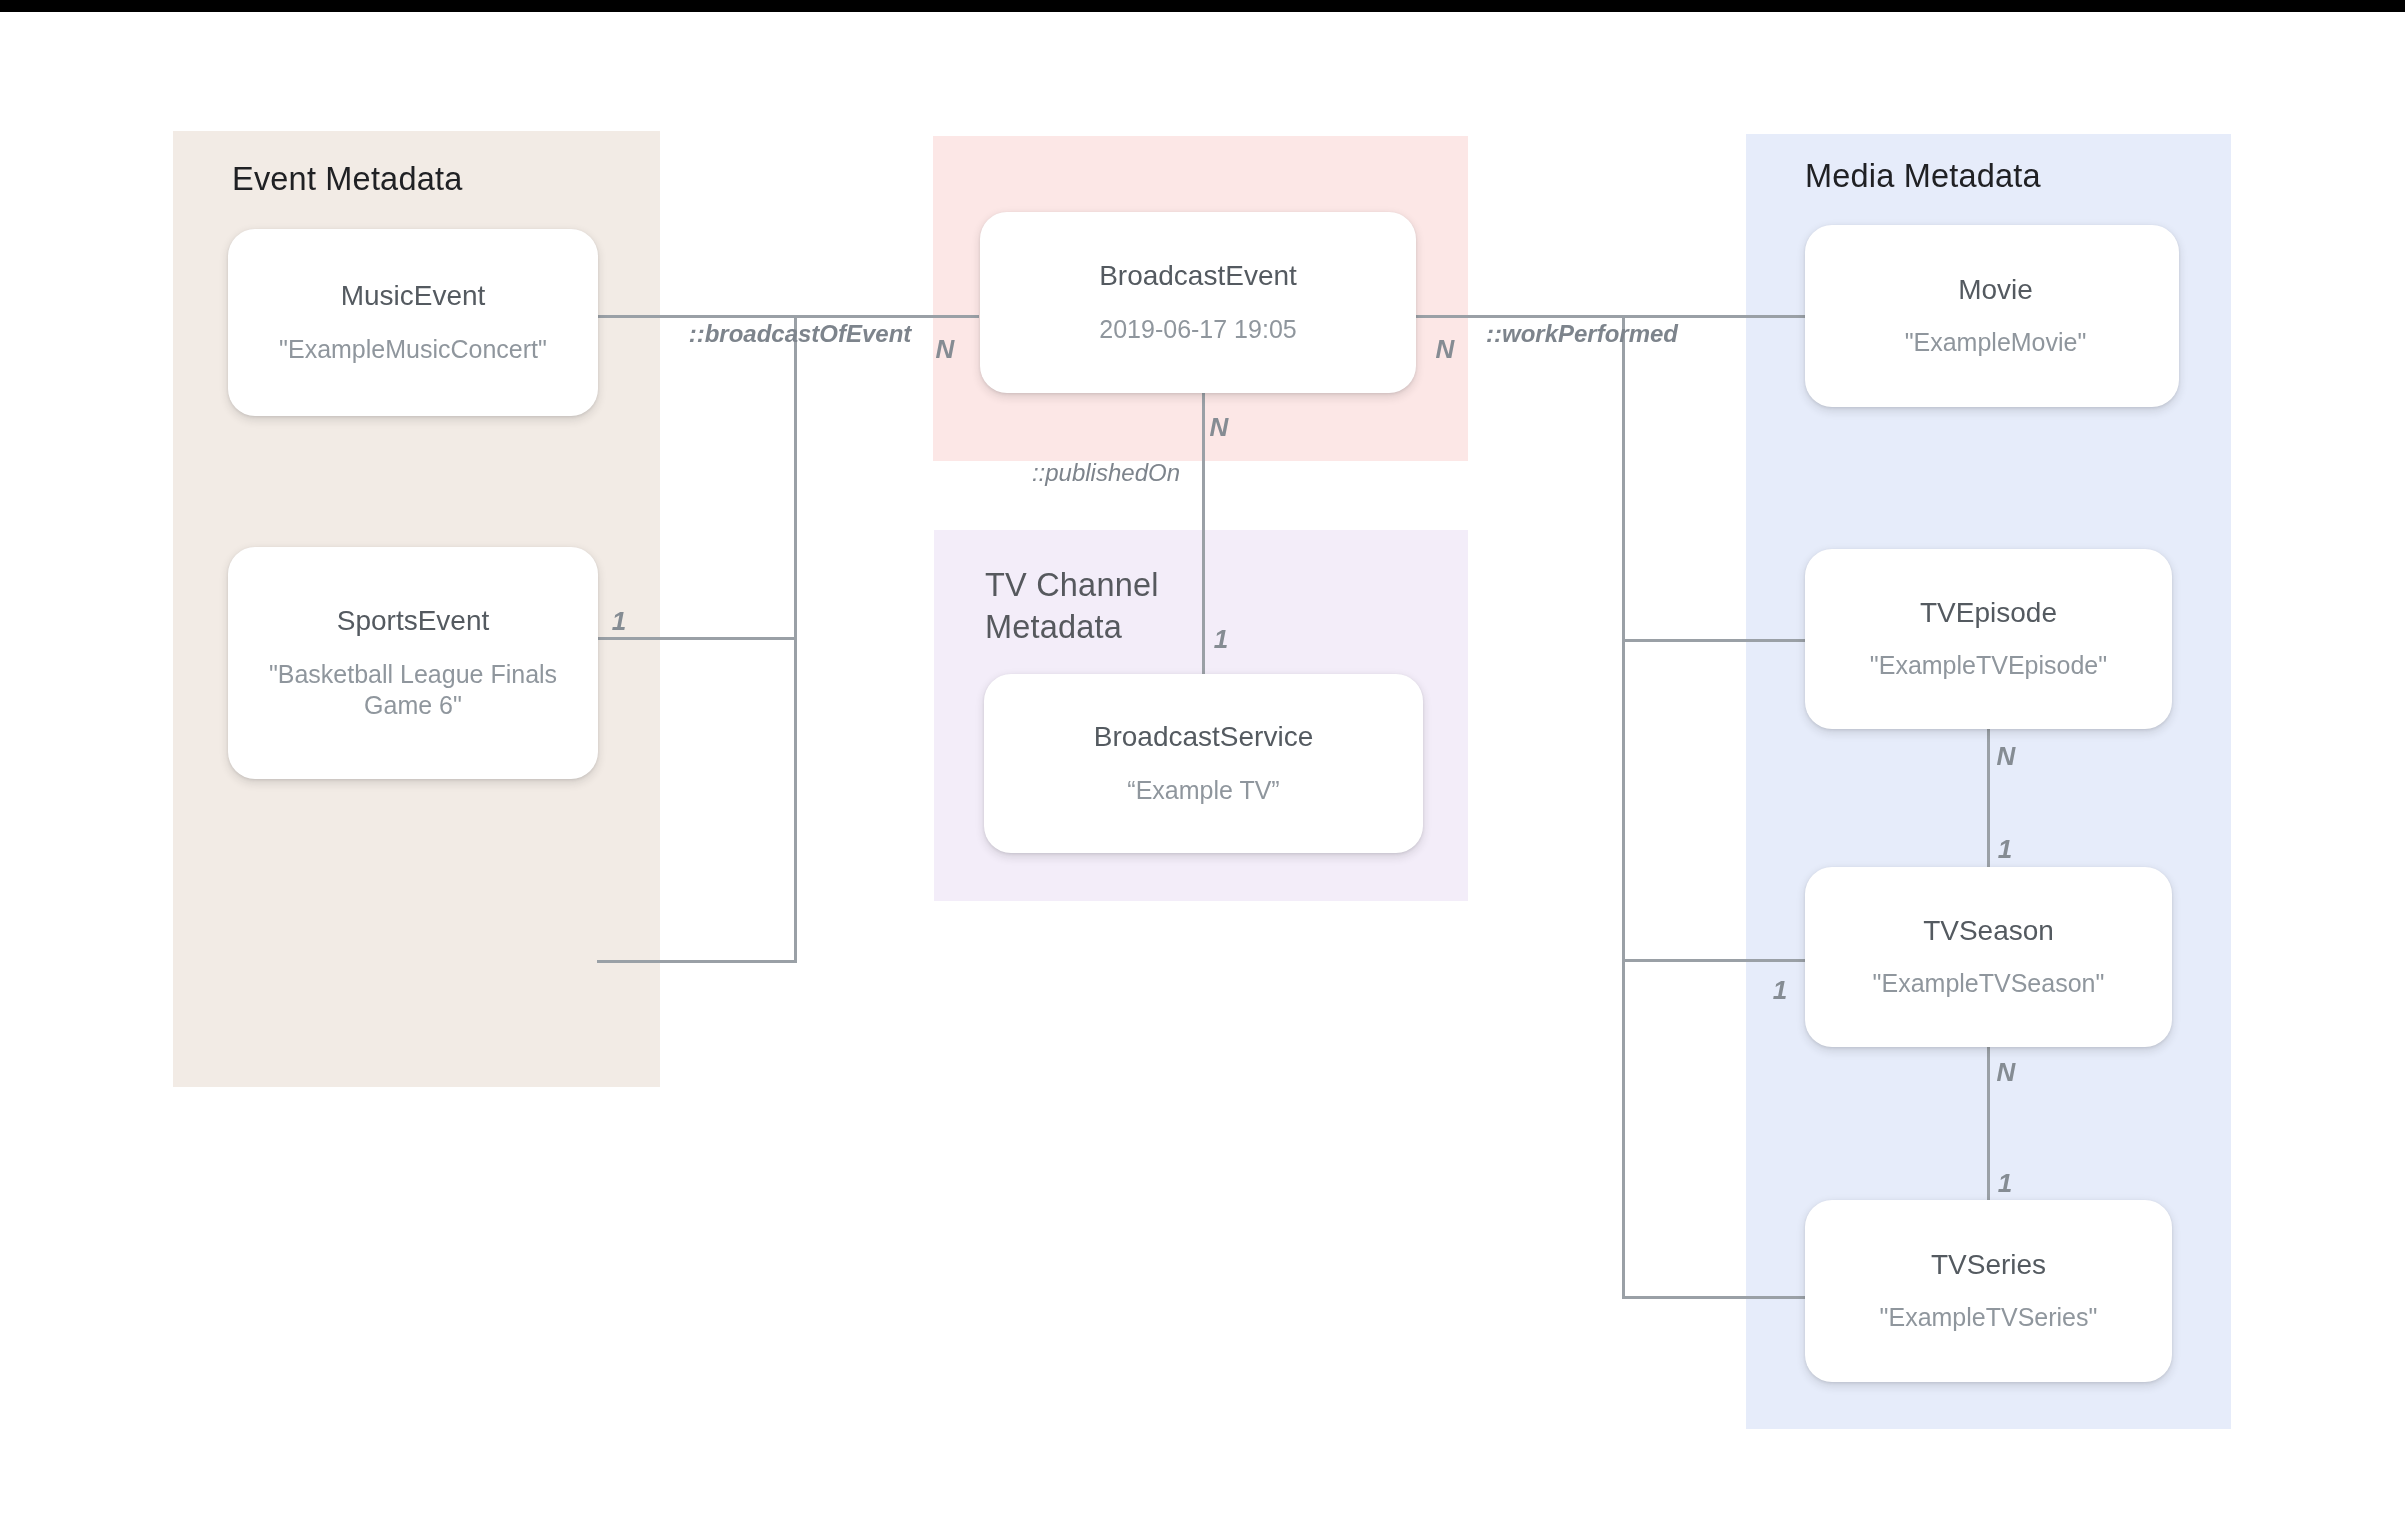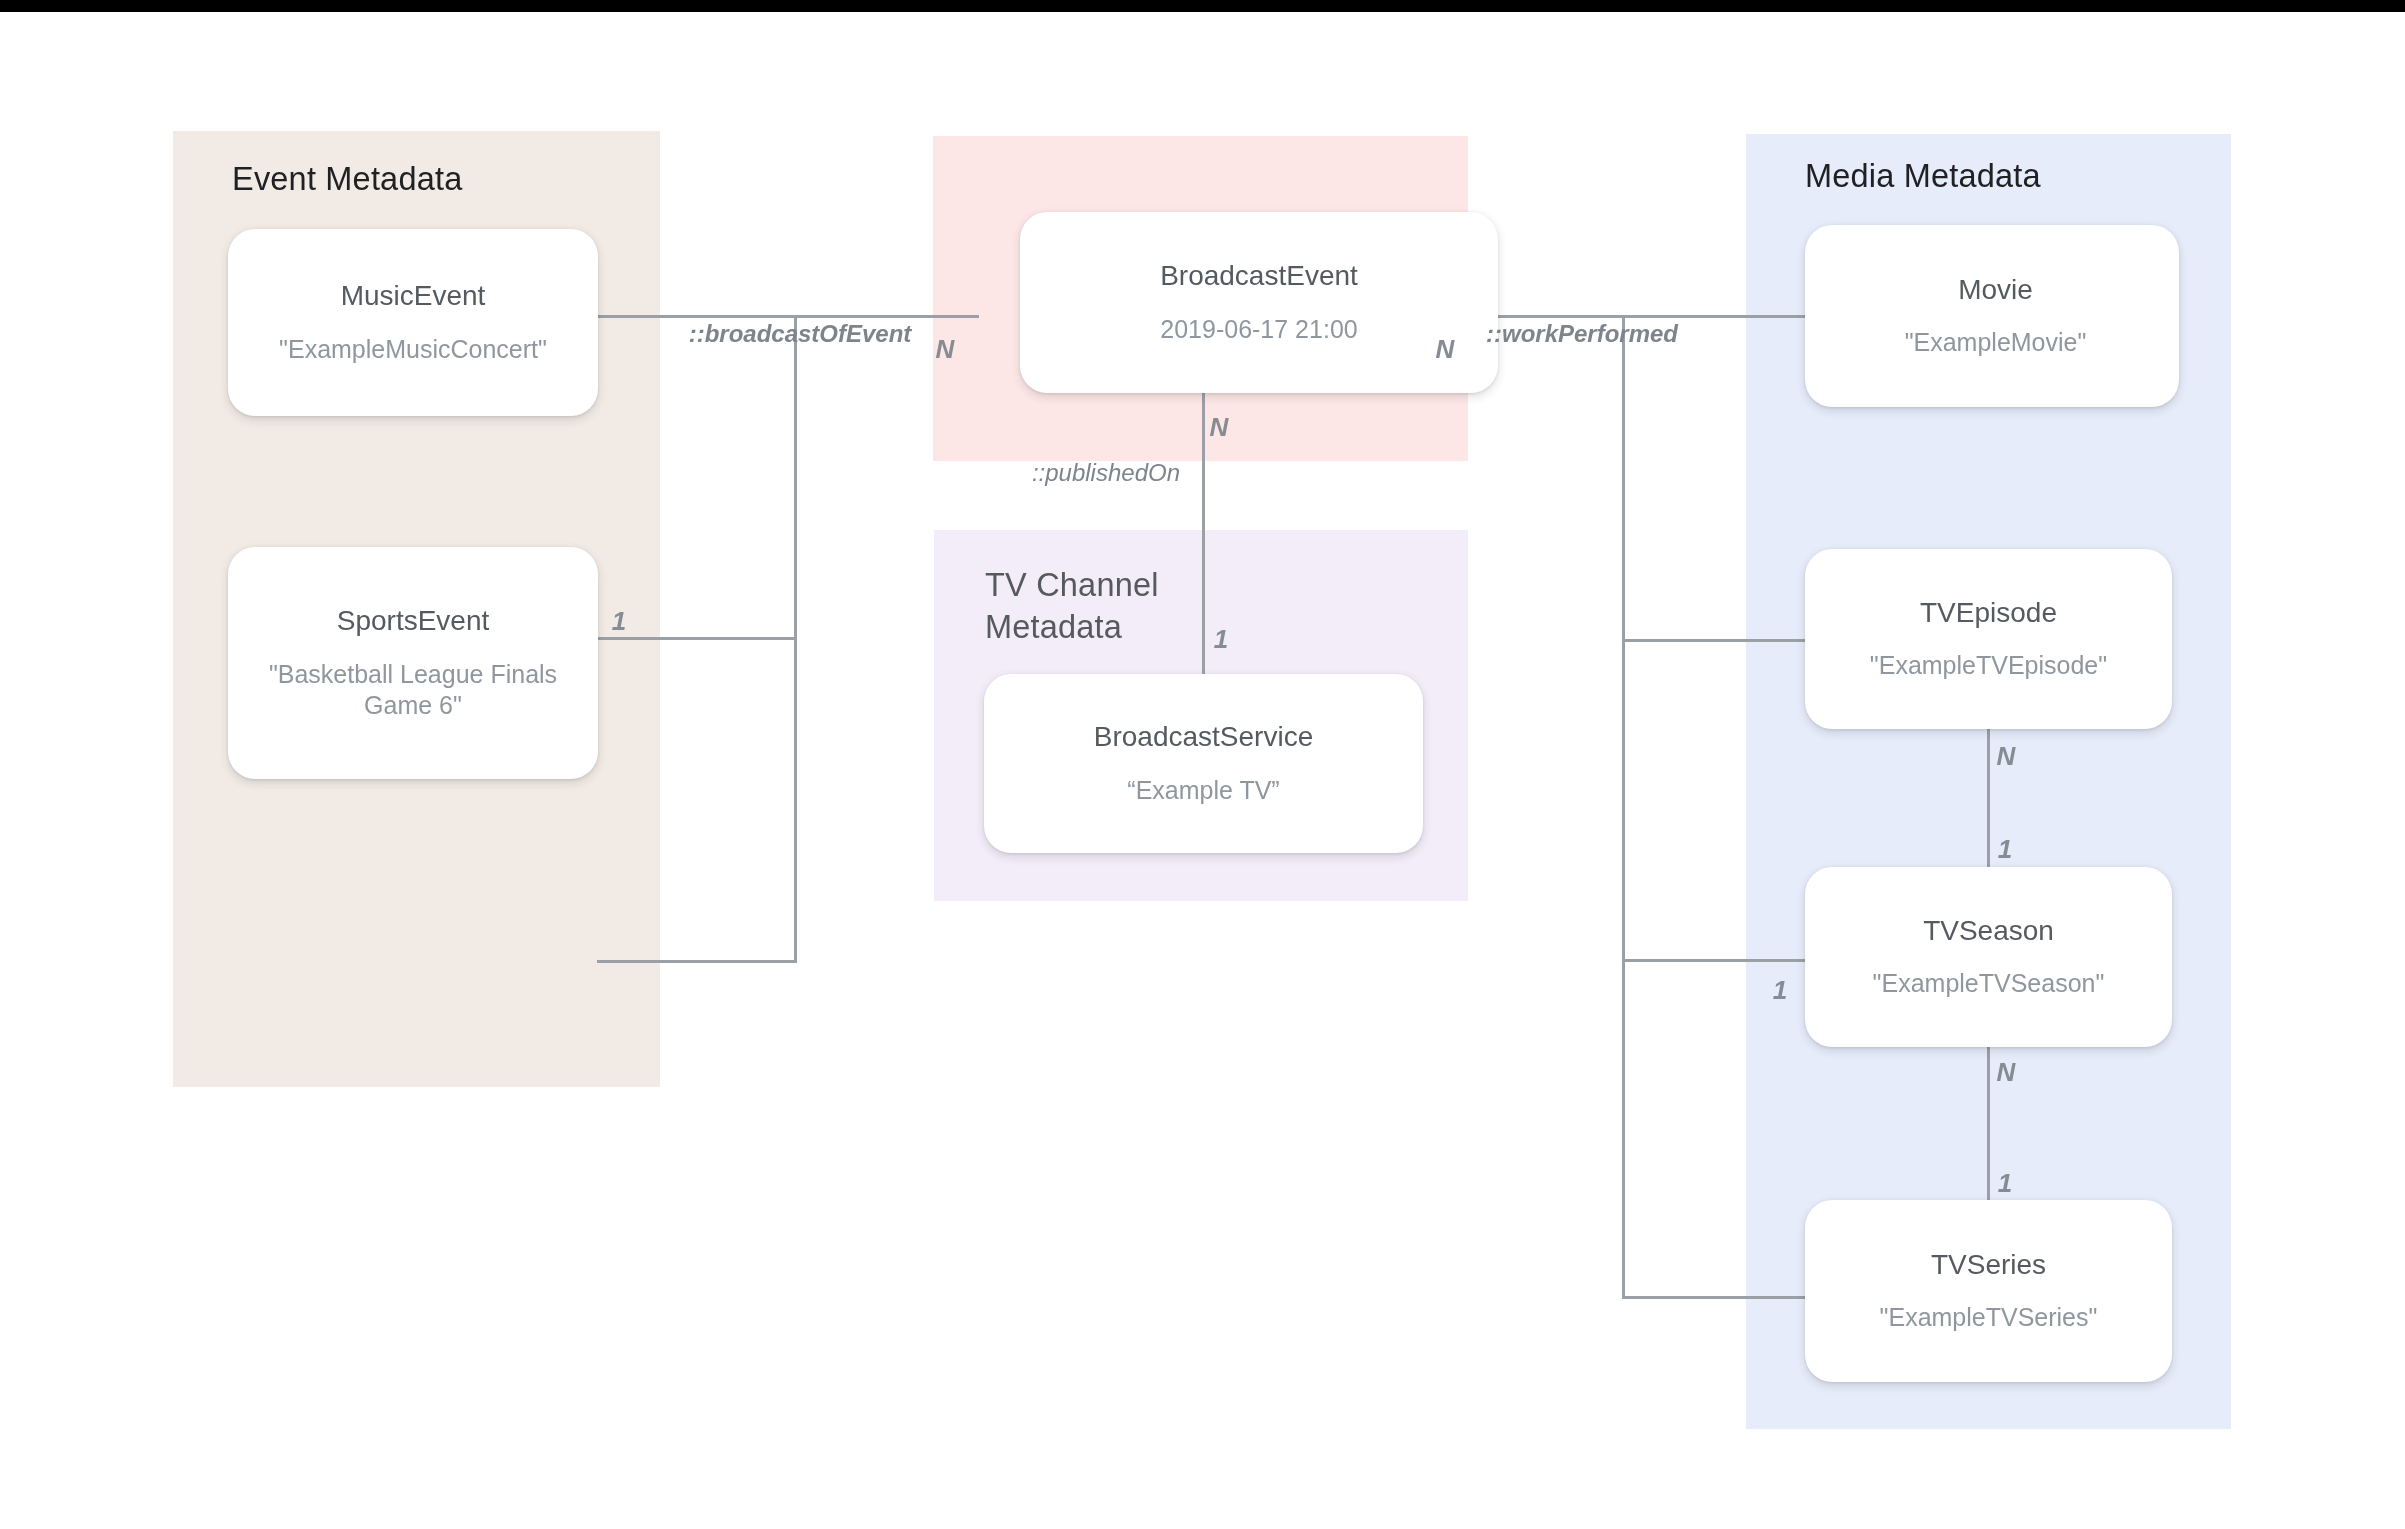--- a/index.html
+++ b/index.html
@@ -37,21 +37,21 @@
 
   
   .node{position:absolute;background:#fff;border-radius:27px;
         box-shadow:0 3.8px 9.6px rgba(32,33,36,.14),0 1px 2.9px rgba(32,33,36,.10);
         display:flex;flex-direction:column;align-items:center;justify-content:center;gap:21px;}
   .node-title{font-size:28px;line-height:32.5px;color:#545a60;}
   .node-sub{font-size:25px;line-height:31px;color:#8f969d;text-align:center;max-width:315px;}
   #node-music   {left:228px; top:217px; width:370px; height:187px;}
   #node-sports  {left:228px; top:535px; width:370px; height:232px;}
   #node-event   {left:228px; top:854px; width:370px; height:182px;}
-  #node-bevent  {left:980px;top:200px; width:478px; height:181px;margin-left:40px;}
+  #node-bevent  {left:980px;top:200px; width:436px; height:181px;}
   #node-bservice{left:984px;top:662px; width:439px; height:179px;}
   #node-movie   {left:1805px;top:213px; width:367px; height:182px;padding-left:7px;}
   #node-episode {left:1805px;top:537px; width:367px; height:180px;}
   #node-season  {left:1805px;top:855px; width:367px; height:180px;}
   #node-series  {left:1805px;top:1188px;width:367px; height:182px;}
 
   
   .rel{position:absolute;font-style:italic;font-weight:700;font-size:24px;color:#7d848c;
        transform:translateX(-50%);white-space:nowrap;margin-top:48px;}
   #rel-broadcastOfEvent{left:800px; top:260px;}
@@ -109,21 +109,21 @@
   </div>
 
   <div class="node" id="node-sports">
     <div class="node-title">SportsEvent</div>
     <div class="node-sub">"Basketball League Finals Game 6"</div>
   </div>
 
 
   <div class="node" id="node-bevent">
     <div class="node-title">BroadcastEvent</div>
-    <div class="node-sub">2019-06-17 21:00</div>
+    <div class="node-sub">2019-06-17 19:05</div>
   </div>
 
   <div class="node" id="node-bservice">
     <div class="node-title">BroadcastService</div>
     <div class="node-sub">“Example TV”</div>
   </div>
 
   <div class="node" id="node-movie">
     <div class="node-title">Movie</div>
     <div class="node-sub">"ExampleMovie"</div>

